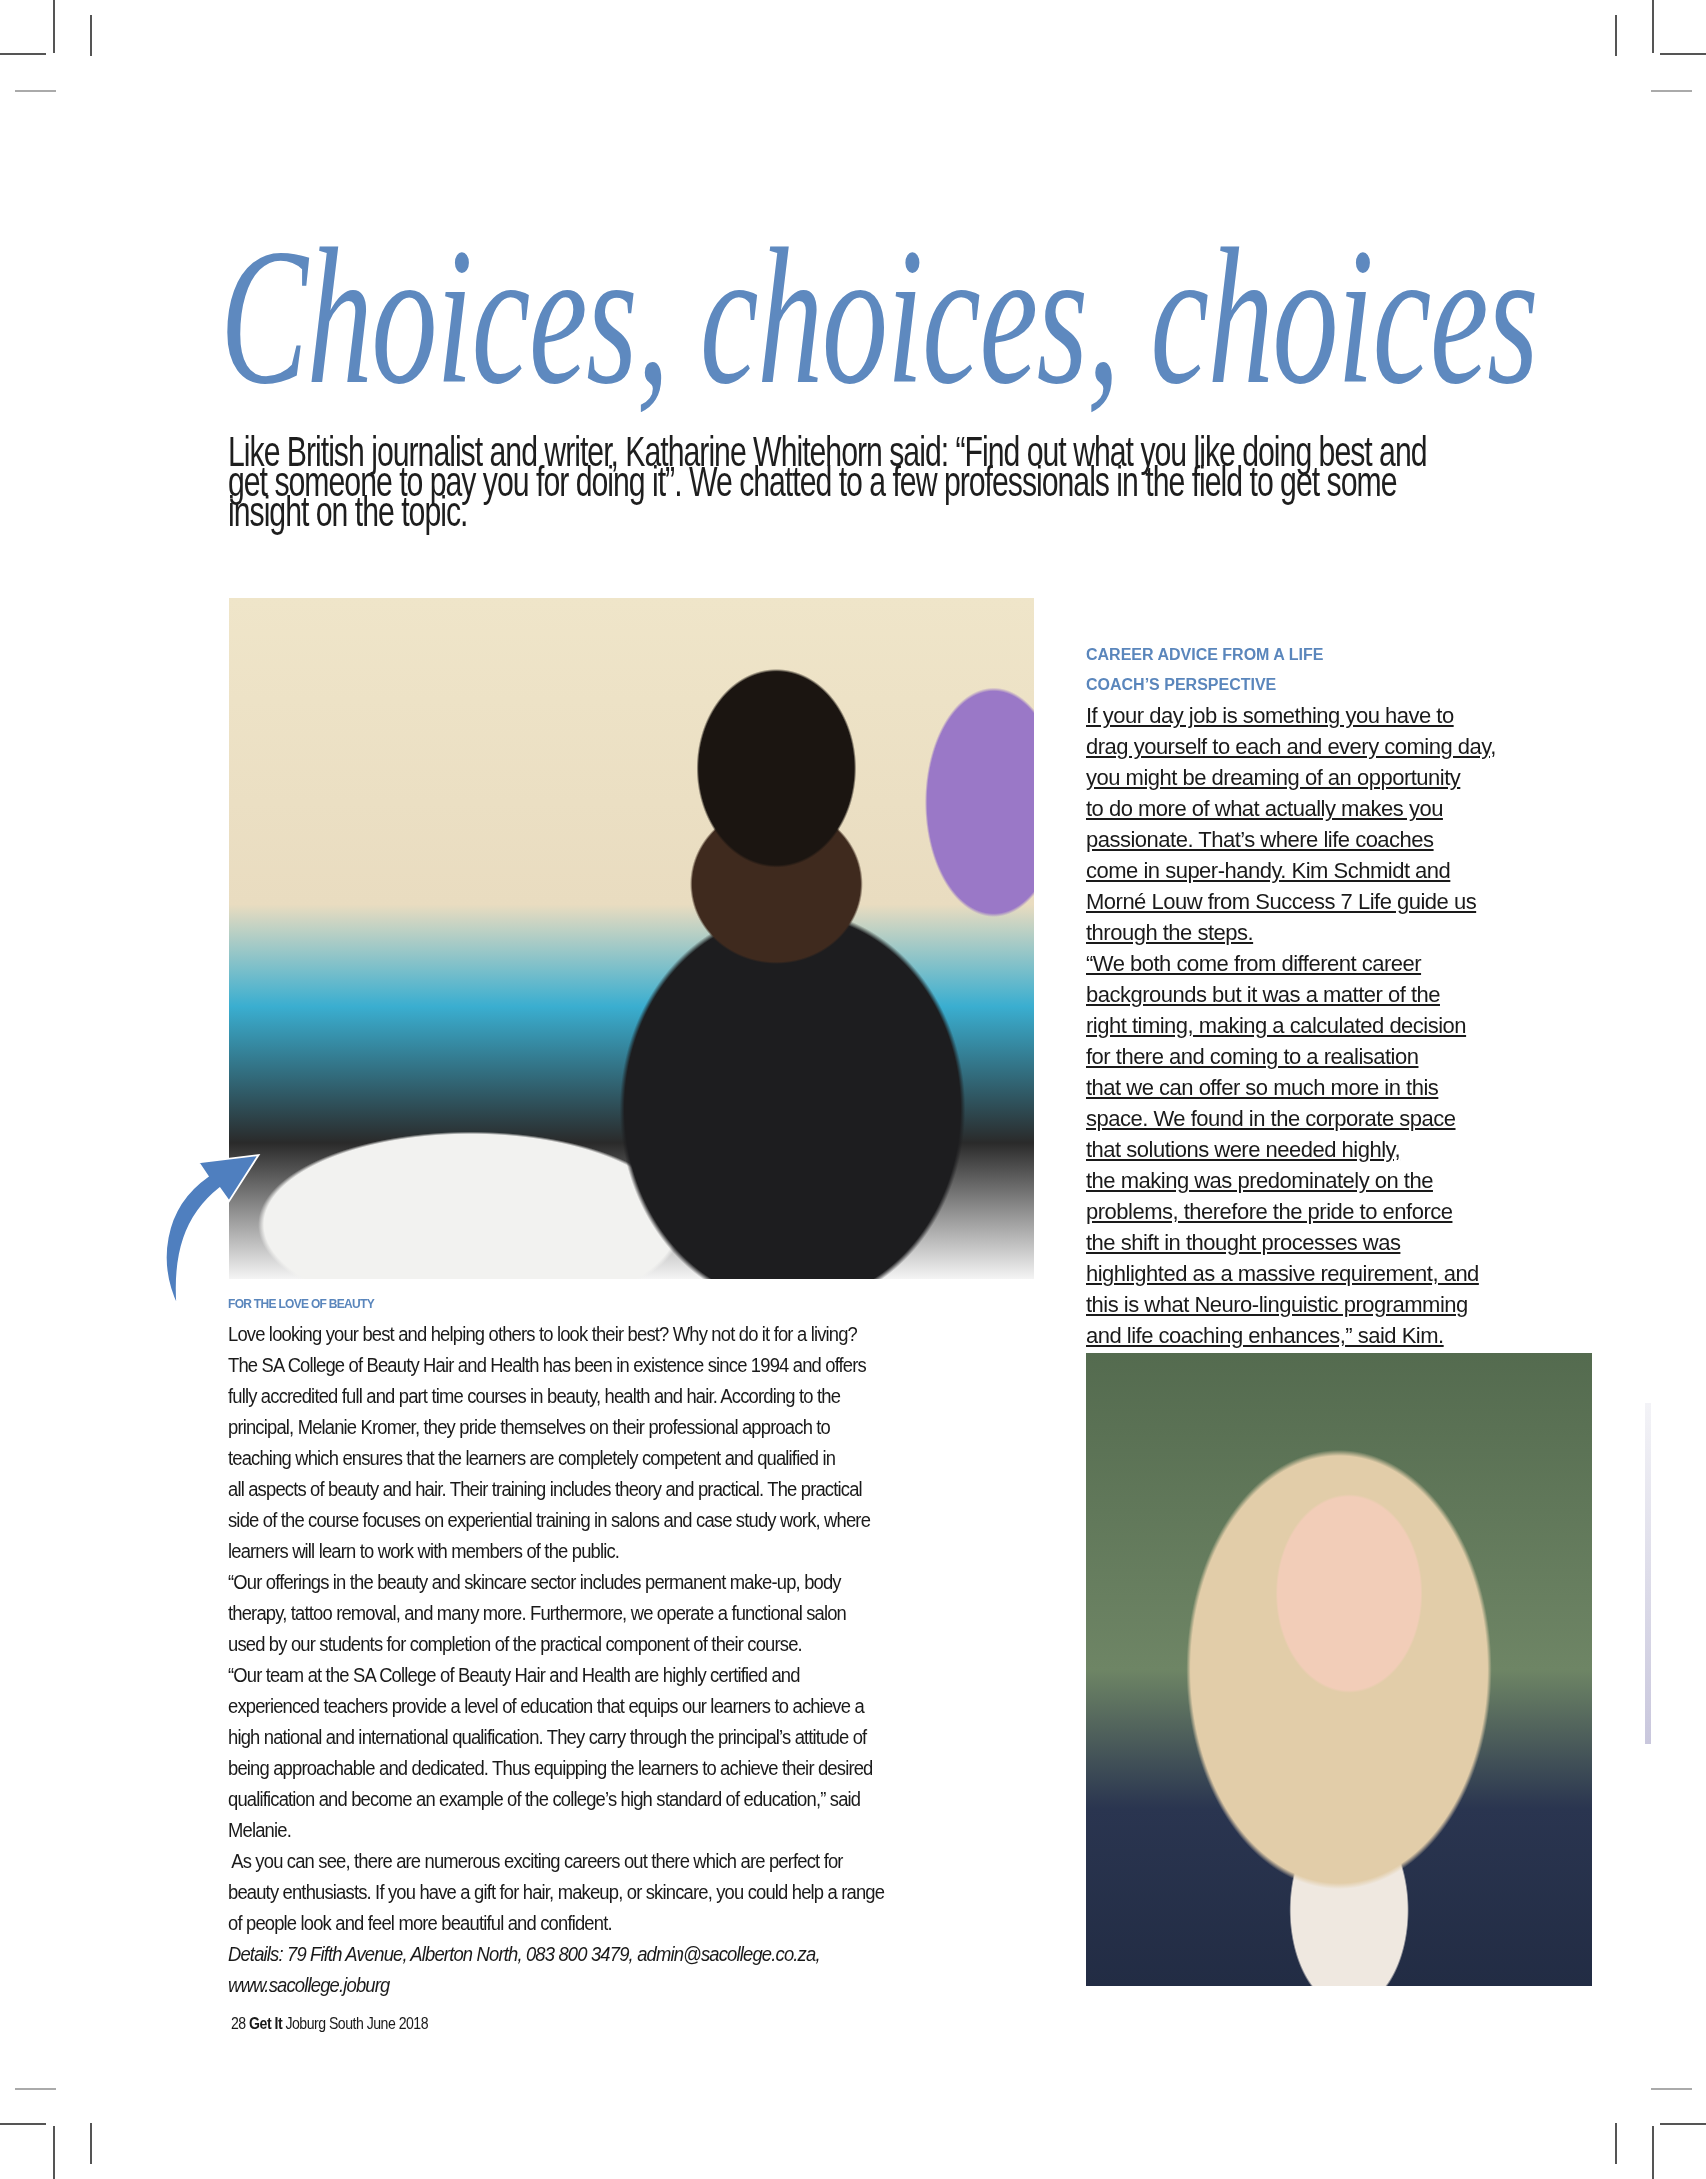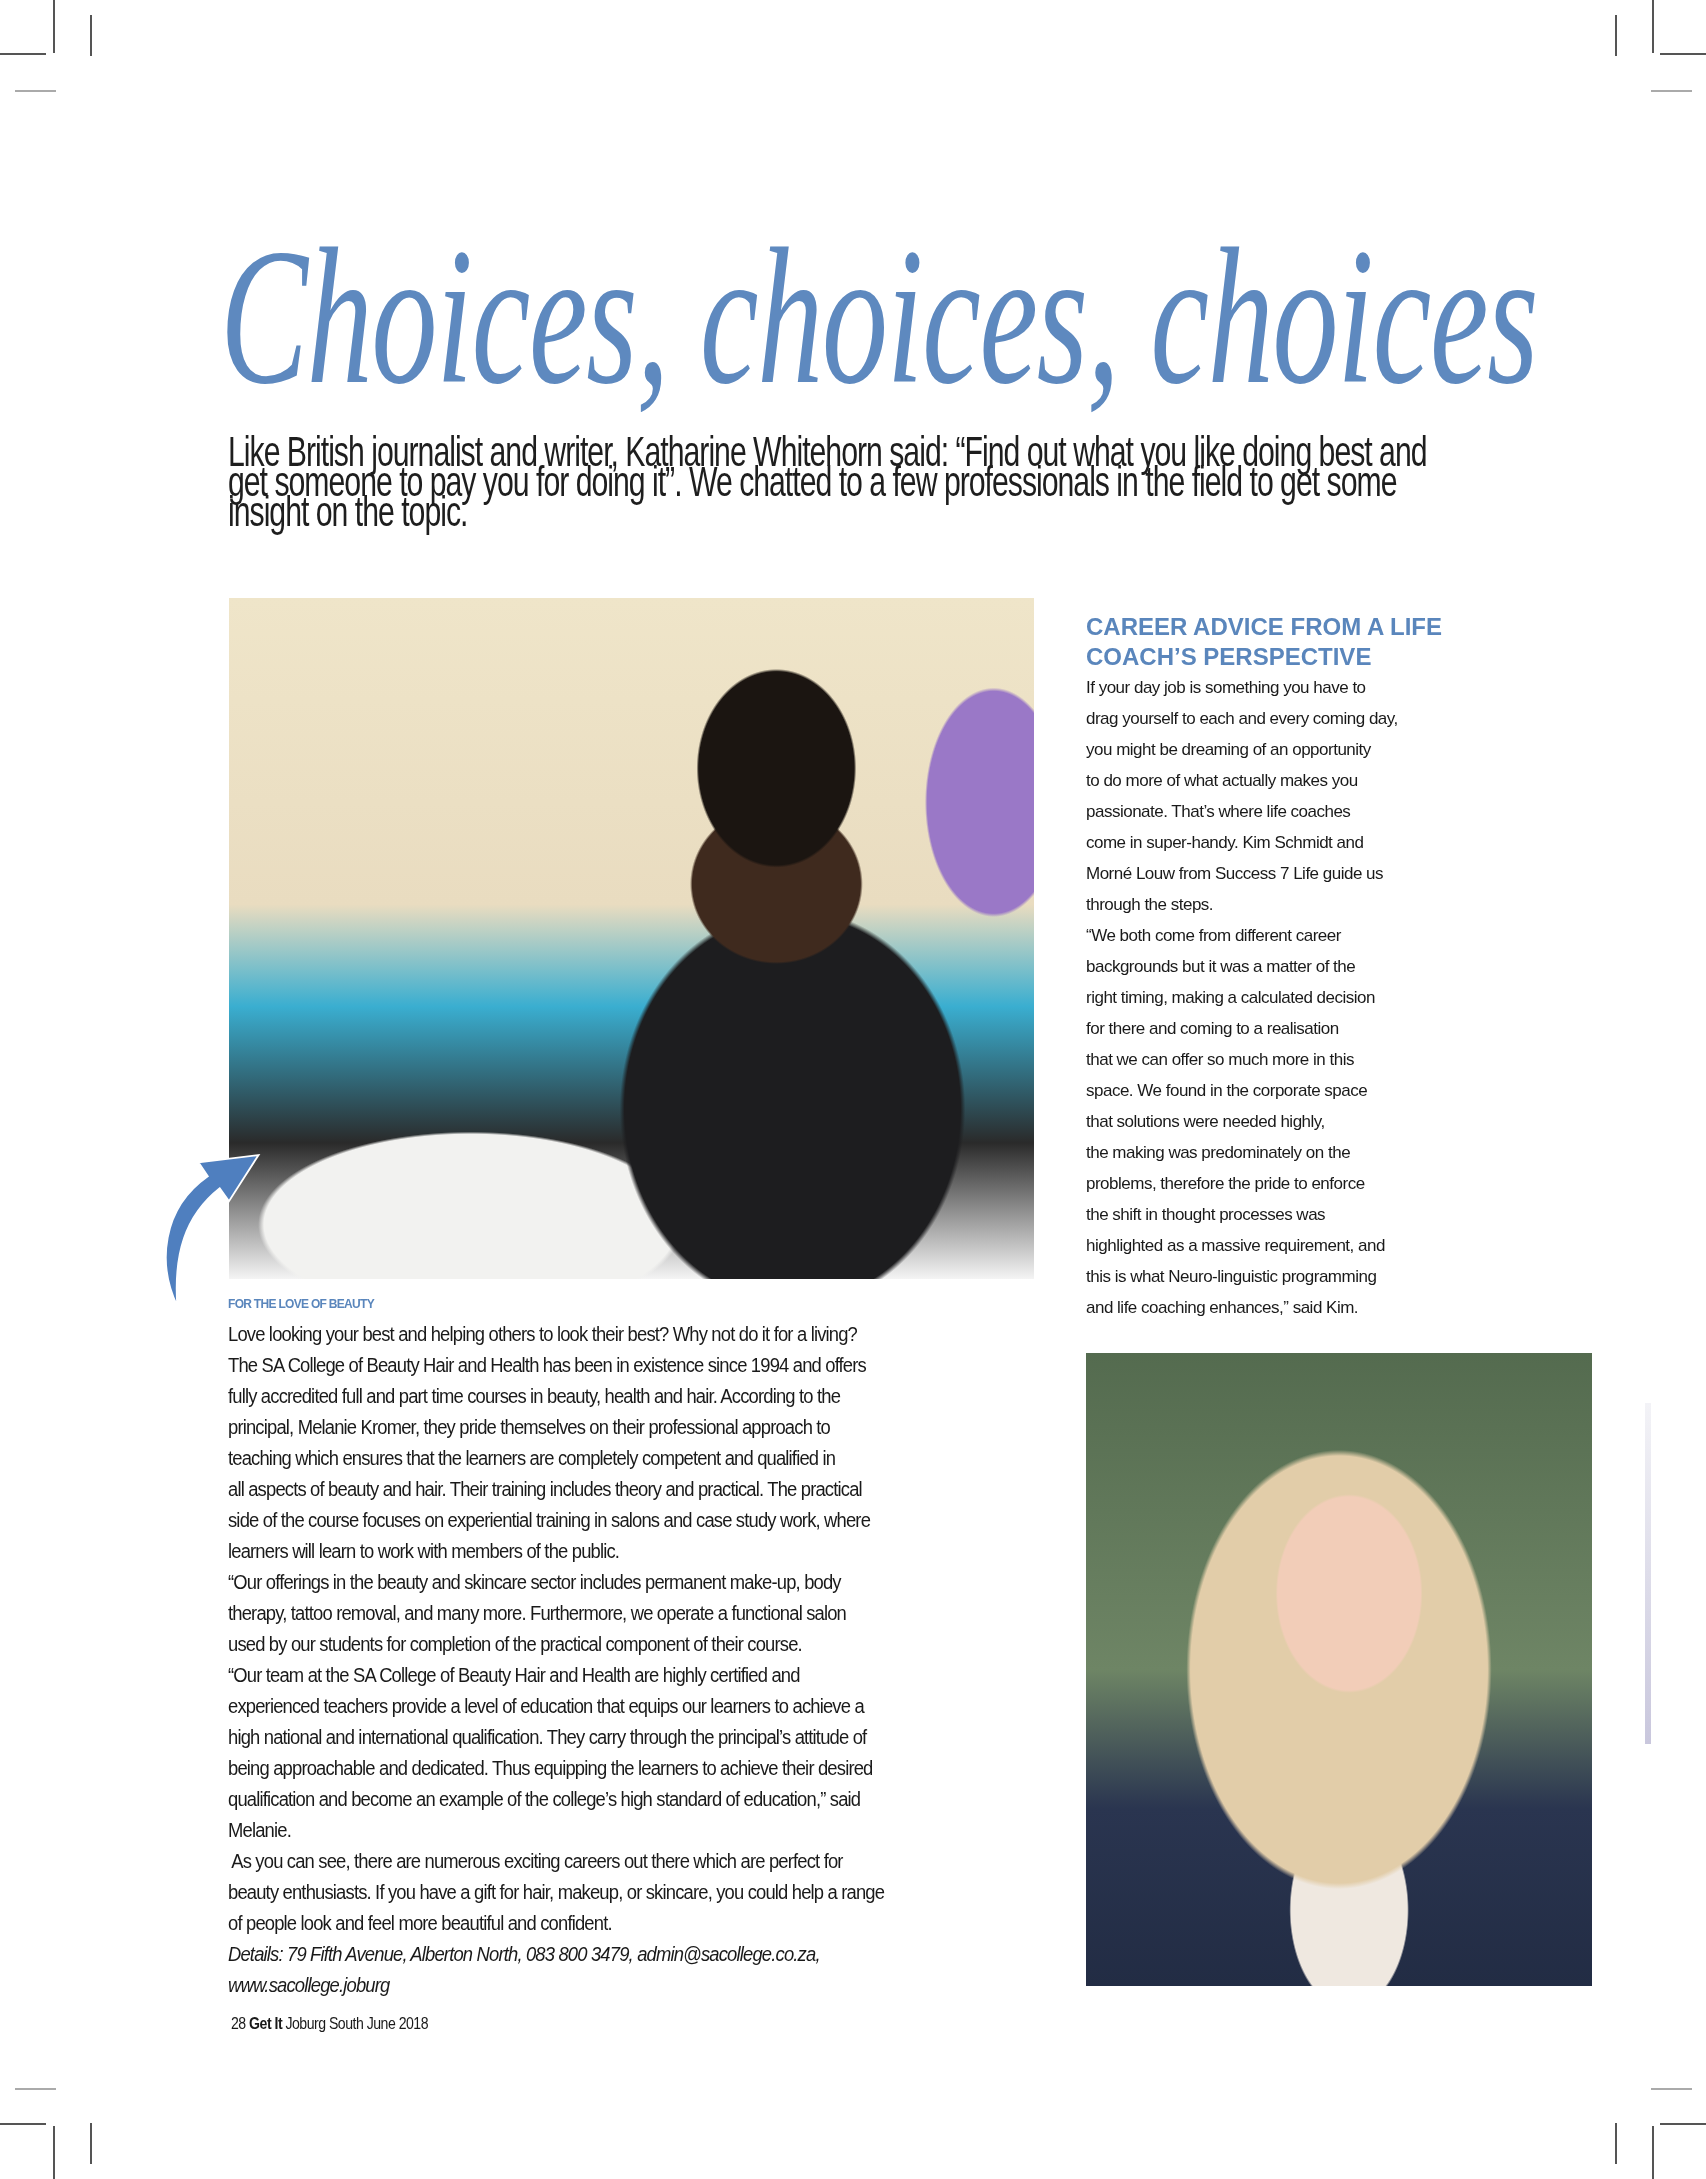--- a/index.html
+++ b/index.html
@@ -33,22 +33,22 @@
     background:
       radial-gradient(ellipse 102px 138px at 52% 38%, #f2cdb8 0 70%, transparent 72%),
       radial-gradient(ellipse 212px 305px at 50% 50%, #e2cda9 0 70%, transparent 72%),
       radial-gradient(ellipse 83px 138px at 52% 88%, #efe8e0 0 70%, transparent 72%),
       linear-gradient(180deg, #546b4f 0%, #6e8565 50%, #2a3550 72%, #222c44 100%);
   }
   .arrow { position:absolute; left:157px; top:1144px; width:120px; height:166px; }
   .col-right { position:absolute; left:1086px; top:612px; width:406px; }
   .col-left { position:absolute; left:228px; top:1289px; width:831px; }
   .h-blue { color:#5a86bc; font-weight:bold; font-family:"Liberation Sans", sans-serif; }
-  .col-right .h-blue { font-size:24px; line-height:30px; }
-  .col-right .body { font-size:17px; line-height:31px; letter-spacing:-0.5px; white-space:nowrap; }
+  .col-right .h-blue { font-size:16px; line-height:30px;margin-top:28px; }
+  .col-right .body { font-size:22px; line-height:31px; letter-spacing:-0.5px; white-space:nowrap;text-decoration:underline; }
   .col-left .h-blue { font-size:12px; line-height:30px; letter-spacing:-0.7px; }
   .col-left .body { font-size:20px; line-height:31px; letter-spacing:-0.9px; white-space:nowrap; transform:scaleX(0.92); transform-origin:left top; width:904px; }
   .col-left .body div, .col-right .body div { height:31px; }
   .italic { font-style:italic; }
   .footer { position:absolute; left:231px; top:2014px; font-size:16.6px; letter-spacing:-0.6px; transform:scaleX(0.85); transform-origin:left top; white-space:nowrap; }
   .footer b { font-weight:bold; }
   .edge { position:absolute; left:1645px; top:1403px; width:5.5px; height:341px; background:linear-gradient(180deg,#f3f3f7,#c9c7dd); }
 </style>
 </head>
 <body>

